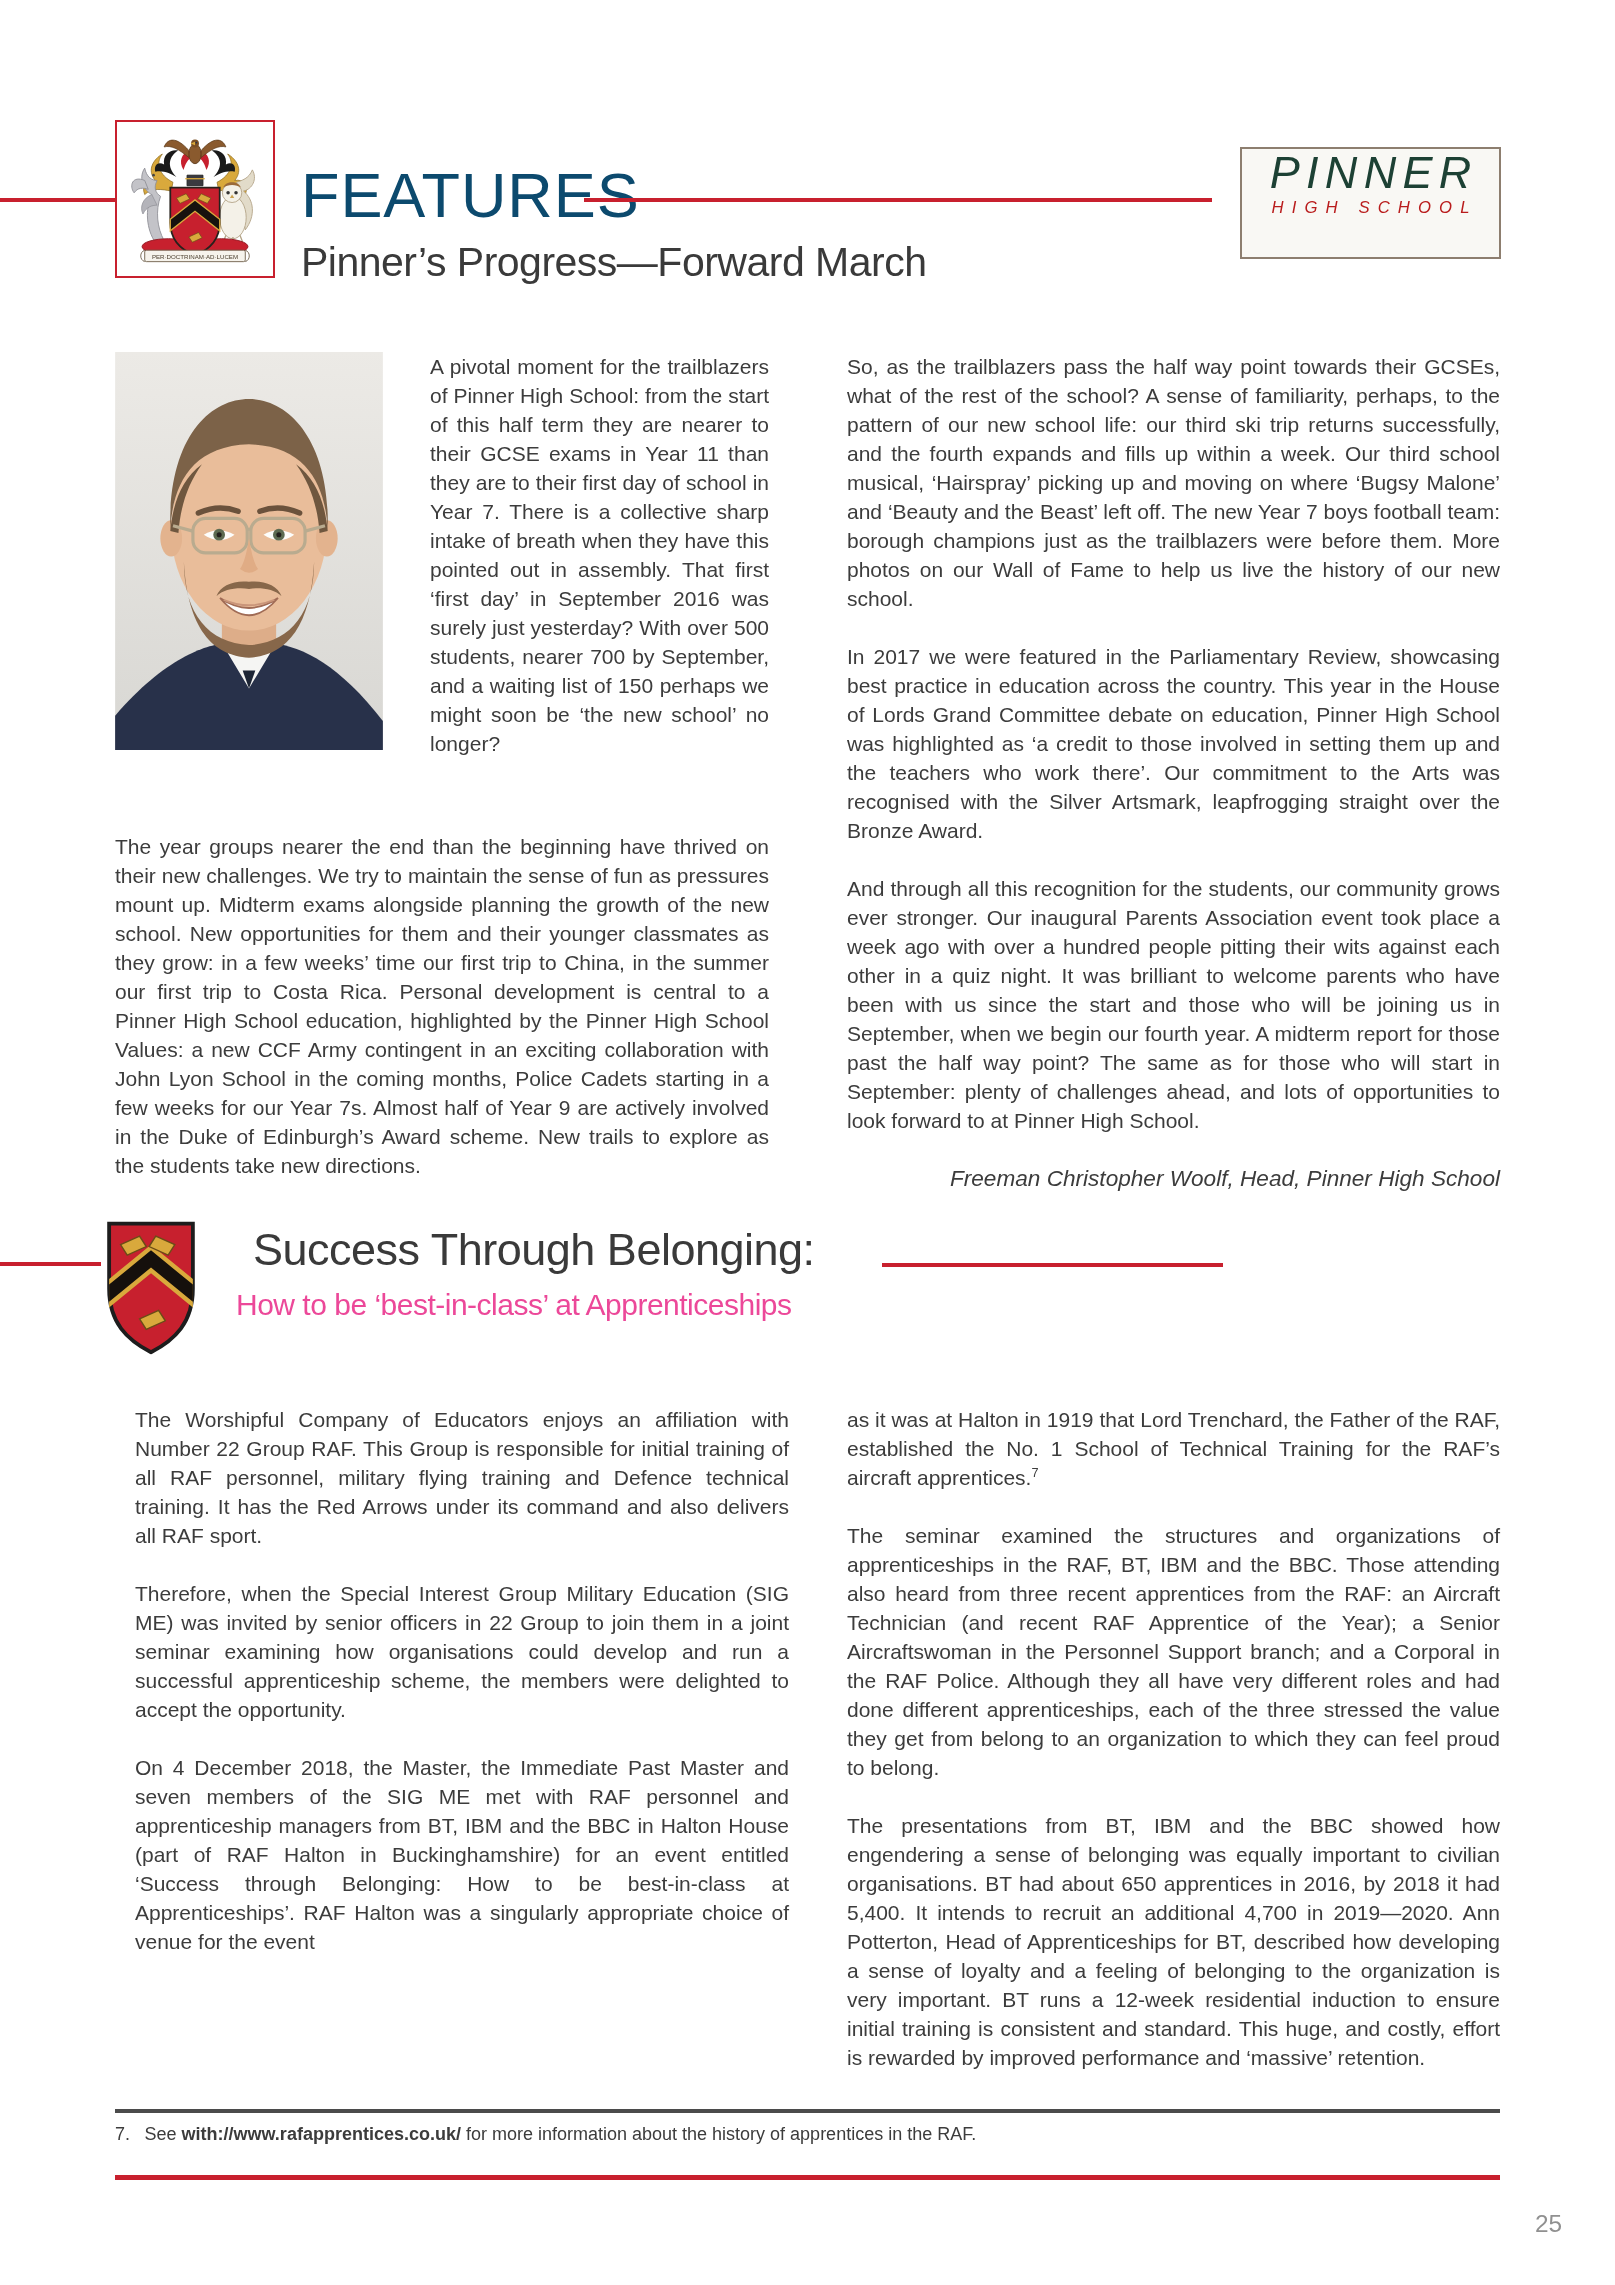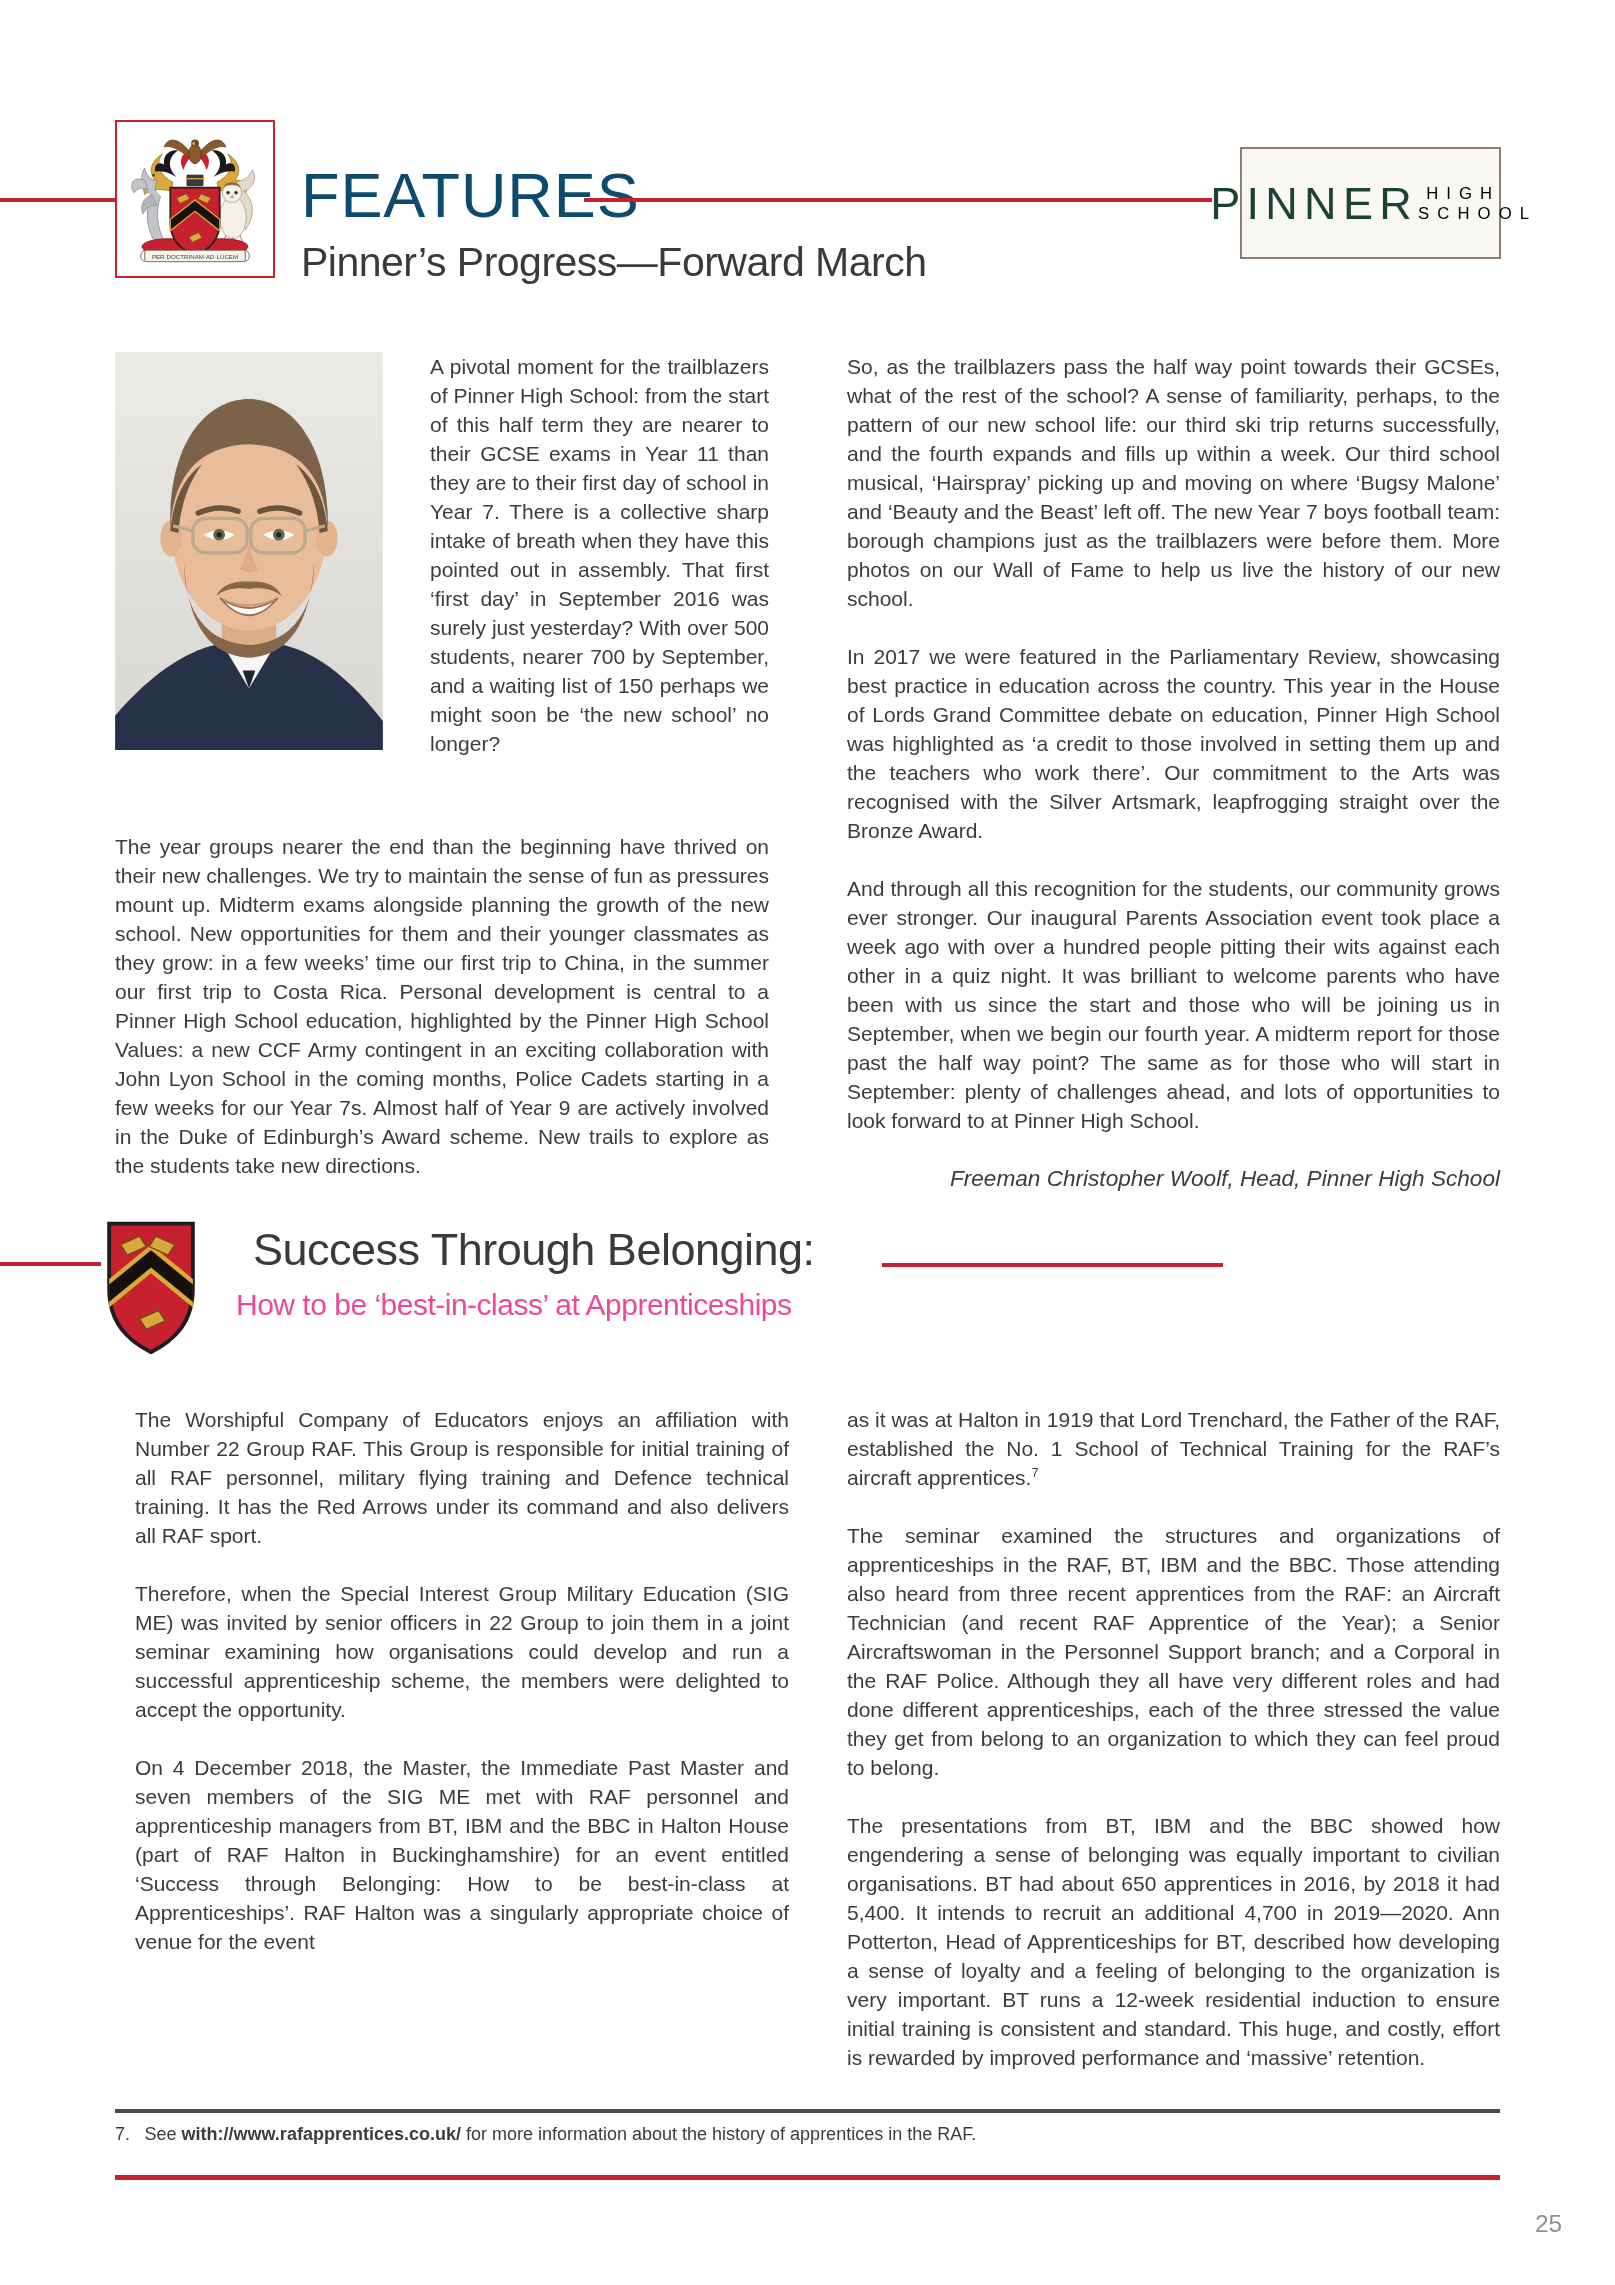--- a/index.html
+++ b/index.html
@@ -7,23 +7,23 @@
     width:1616px;height:2285px;position:relative;background:#ffffff;
     font-family:"Liberation Sans",sans-serif;color:#3c3c3c;overflow:hidden;
   }
   .abs{position:absolute;}
   .rule-red{background:#c8202e;}
   .rule-dark{background:#4b4b4b;}
   
   .crest-box{left:115px;top:120px;width:160px;height:158px;border:2.7px solid #c8202e;background:#fff;box-sizing:border-box;display:flex;align-items:center;justify-content:center;}
   .features-title{left:301px;top:170px;font-size:63px;line-height:51px;font-weight:400;letter-spacing:0.9px;color:#0c4a6e;}
   .headline{left:301px;top:240px;font-size:41px;line-height:45px;font-weight:400;letter-spacing:-0.5px;color:#3a3a3a;}
-  .logo-box{left:1240px;top:147px;width:261px;height:112px;border:2.7px solid #8d7e6f;background:#f9f8f4;box-sizing:border-box;display:flex;flex-direction:row;align-items:center;justify-content:center;}
+  .logo-box{left:1240px;top:147px;width:261px;height:112px;border:2.7px solid #8d7e6f;background:#f9f8f4;box-sizing:border-box;display:flex;flex-direction:column;align-items:center;justify-content:flex-start;font-style:italic;}
   .logo-line1{font-size:45px;line-height:47px;font-weight:300;letter-spacing:6.3px;color:#1d4134;text-indent:6.3px;}
-  .logo-line2{font-size:16.7px;line-height:20px;font-weight:400;letter-spacing:8.1px;color:#000000;text-indent:8.1px;margin-top:1.8px;}
+  .logo-line2{font-size:16.7px;line-height:20px;font-weight:400;letter-spacing:8.1px;color:#b91c1c;text-indent:8.1px;margin-top:1.8px;}
   
   .col{position:absolute;}
   .col p{margin:0 0 29px 0;text-align:justify;font-size:21px;line-height:29px;color:#3c3c3c;}
   .col p:last-child{margin-bottom:0;}
   .photo{float:left;width:268px;height:398px;margin:0 47px 82px 0;display:block;}
   .clearp{clear:left;}
   .byline{text-align:right !important;font-style:italic;font-size:22.6px !important;color:#3a3a3a;}
   sup.fn{font-size:12.7px;line-height:0;vertical-align:super;}
   
   .s2-title{left:253px;top:1225px;font-size:45px;line-height:49px;color:#3a3a3a;letter-spacing:-0.5px;}

